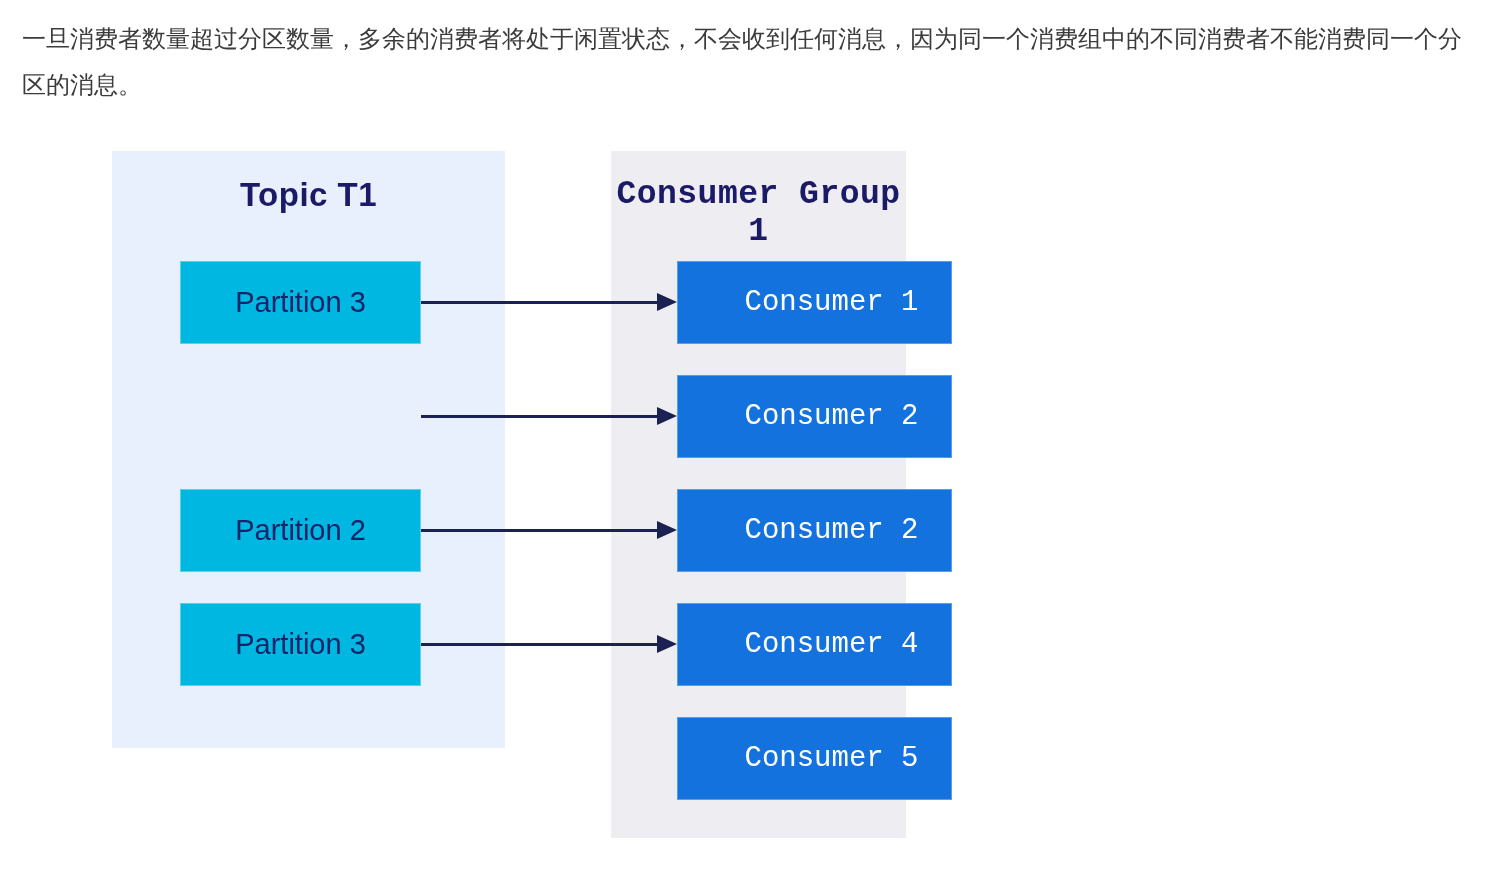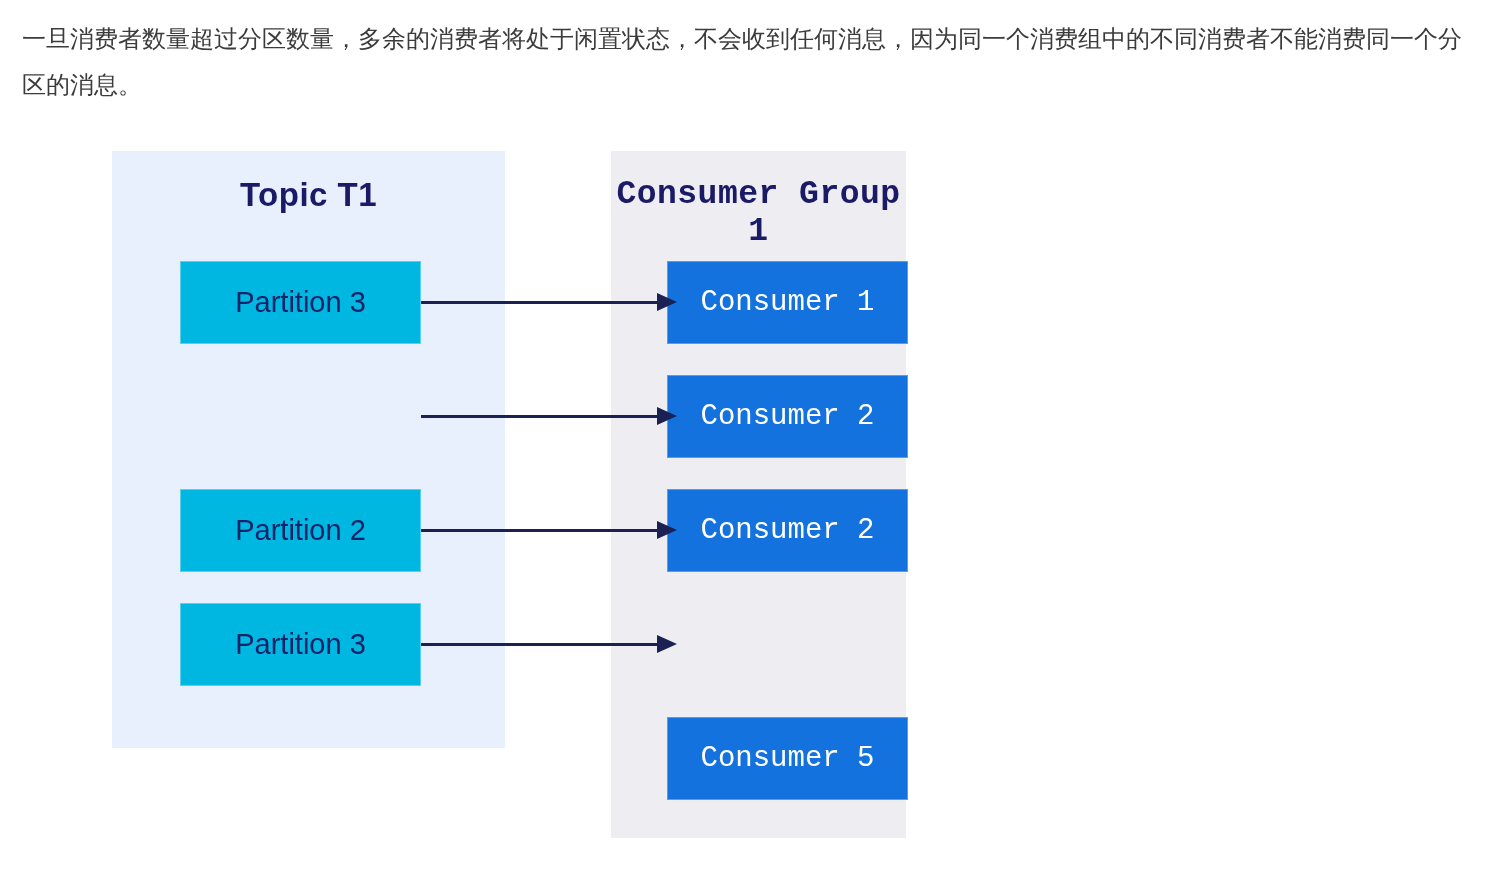--- a/index.html
+++ b/index.html
@@ -68,24 +68,25 @@
     font-size: 29px;
     white-space: nowrap;
   }
   .partition {
     left: 68px;
     background: var(--partition-box-bg, #00B7E2);
     color: var(--partition-text, #142468);
     box-shadow: 0 0 0 1px rgba(255,255,255,0.35) inset;
   }
   .consumer {
-    left: 56px;
+    left: 66px;
     background: var(--consumer-box-bg, #1372DE);
     color: var(--consumer-text, #FFFFFF);
     box-shadow: 0 0 0 1px rgba(255,255,255,0.3) inset;
+    padding-left: 34px;
   }
   .r0 { top: 110px; }
   .r1 { top: 224px; }
   .r2 { top: 338px; }
   .r3 { top: 452px; }
   .r4 { top: 566px; }
 
   
   .arrow {
     position: absolute;
@@ -120,19 +121,20 @@
   <div class="box partition r0">Partition 3</div>
   <div class="box partition r2">Partition 2</div>
   <div class="box partition r3">Partition 3</div>
 </section>
 
 <section class="panel consumer-panel">
   <h2 class="panel-title">Consumer Group 1</h2>
   <div class="box consumer r0">Consumer 1</div>
   <div class="box consumer r1">Consumer 2</div>
   <div class="box consumer r2">Consumer 2</div>
+  <div class="box consumer r3">Consumer 4</div>
   <div class="box consumer r4">Consumer 5</div>
 </section>
 
 <div class="arrow a0"></div>
 <div class="arrow a1"></div>
 <div class="arrow a2"></div>
 <div class="arrow a3"></div>
 
 </body></html>

